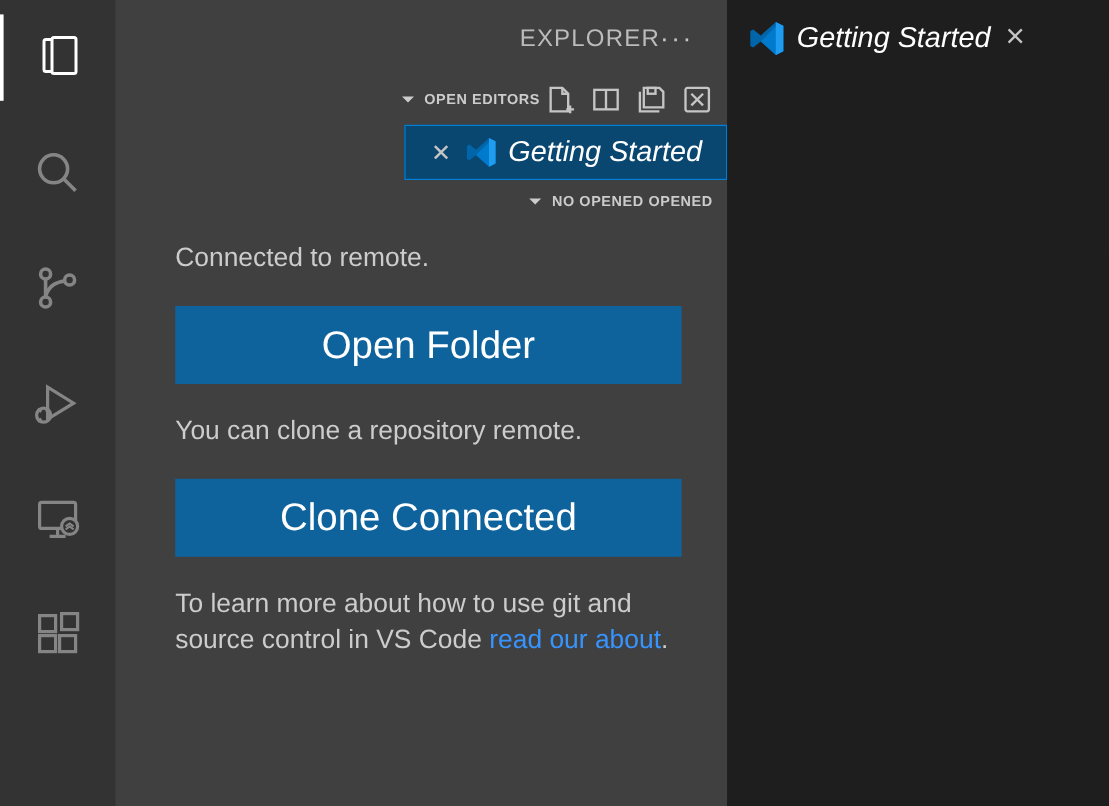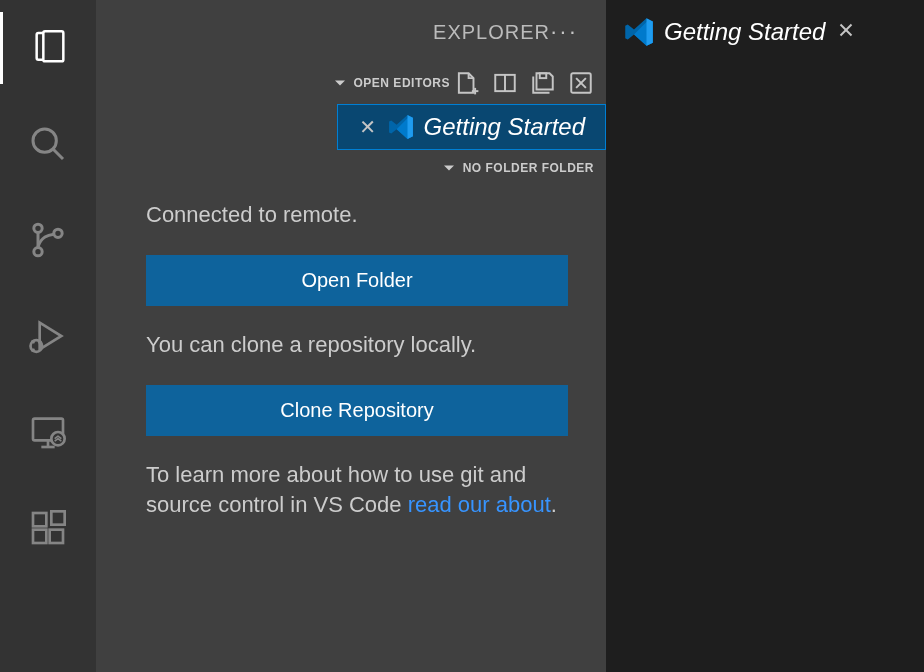--- a/index.html
+++ b/index.html
@@ -91,21 +91,21 @@
       flex-direction: column;
       gap: 24px;
       margin-left: 12px;
     }
     .welcome-text { color: #cccccc; font-size: 22px; line-height: 1.4; }
     .welcome-button {
       background: #0e639c;
       color: #ffffff;
       border: none;
       padding: 14px;
-      font-size: 20px;
+      font-size: 32px;
       cursor: pointer;
       width: 100%;
       text-align: center;
     }
     .welcome-text a { color: #3794ff; text-decoration: none; cursor: pointer; }
     
     .editor-area {
       flex: 1;
       background: #1e1e1e;
       display: flex;
@@ -230,28 +230,28 @@
     </svg>
     <span class="file-label">Getting Started</span>
   </div>
 
   <div class="section-header">
     <span class="chevron">
       <svg width="20" height="20" viewBox="0 0 16 16" fill="currentColor">
           <path d="M4 6l4 4 4-4"></path>
         </svg>
     </span>
-    <span class="label">NO FOLDER FOLDER</span>
+    <span class="label">NO OPENED OPENED</span>
   </div>
 
   <div class="welcome-content">
     <div class="welcome-text">Connected to remote.</div>
     <button class="welcome-button">Open Folder</button>
-    <div class="welcome-text">You can clone a repository locally.</div>
-    <button class="welcome-button">Clone Repository</button>
+    <div class="welcome-text">You can clone a repository remote.</div>
+    <button class="welcome-button">Clone Connected</button>
     <div class="welcome-text">
       <span>To learn more about how to use git and source control in VS Code </span><a>read our about</a><span>.</span>
     </div>
   </div>
 </div>
 
 <div class="editor-area">
   <div class="tab-bar">
     <div class="tab">
       <svg class="vscode-logo-tab" viewBox="0 0 24 24">

